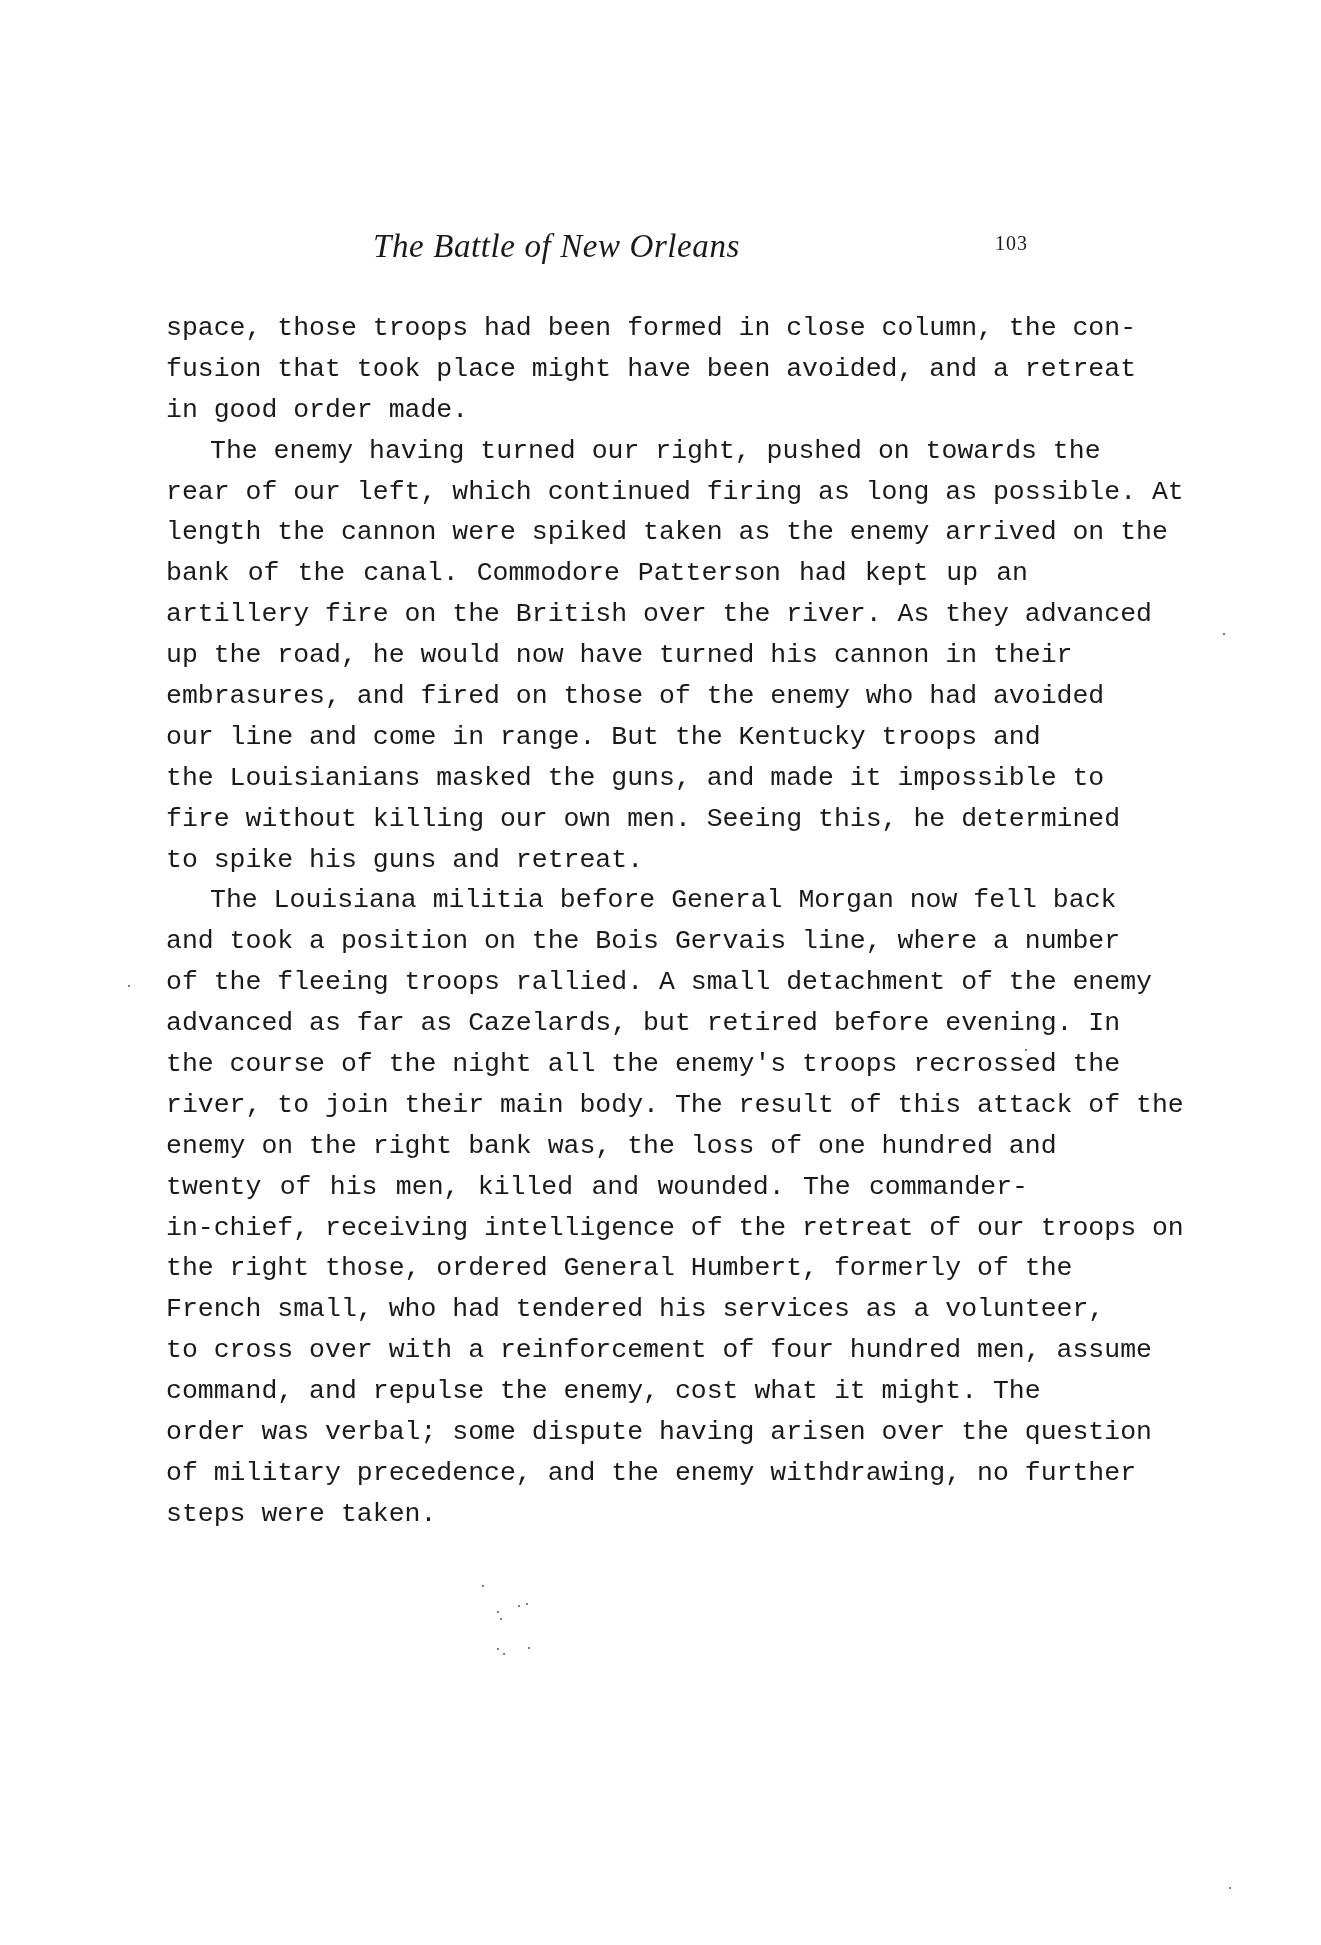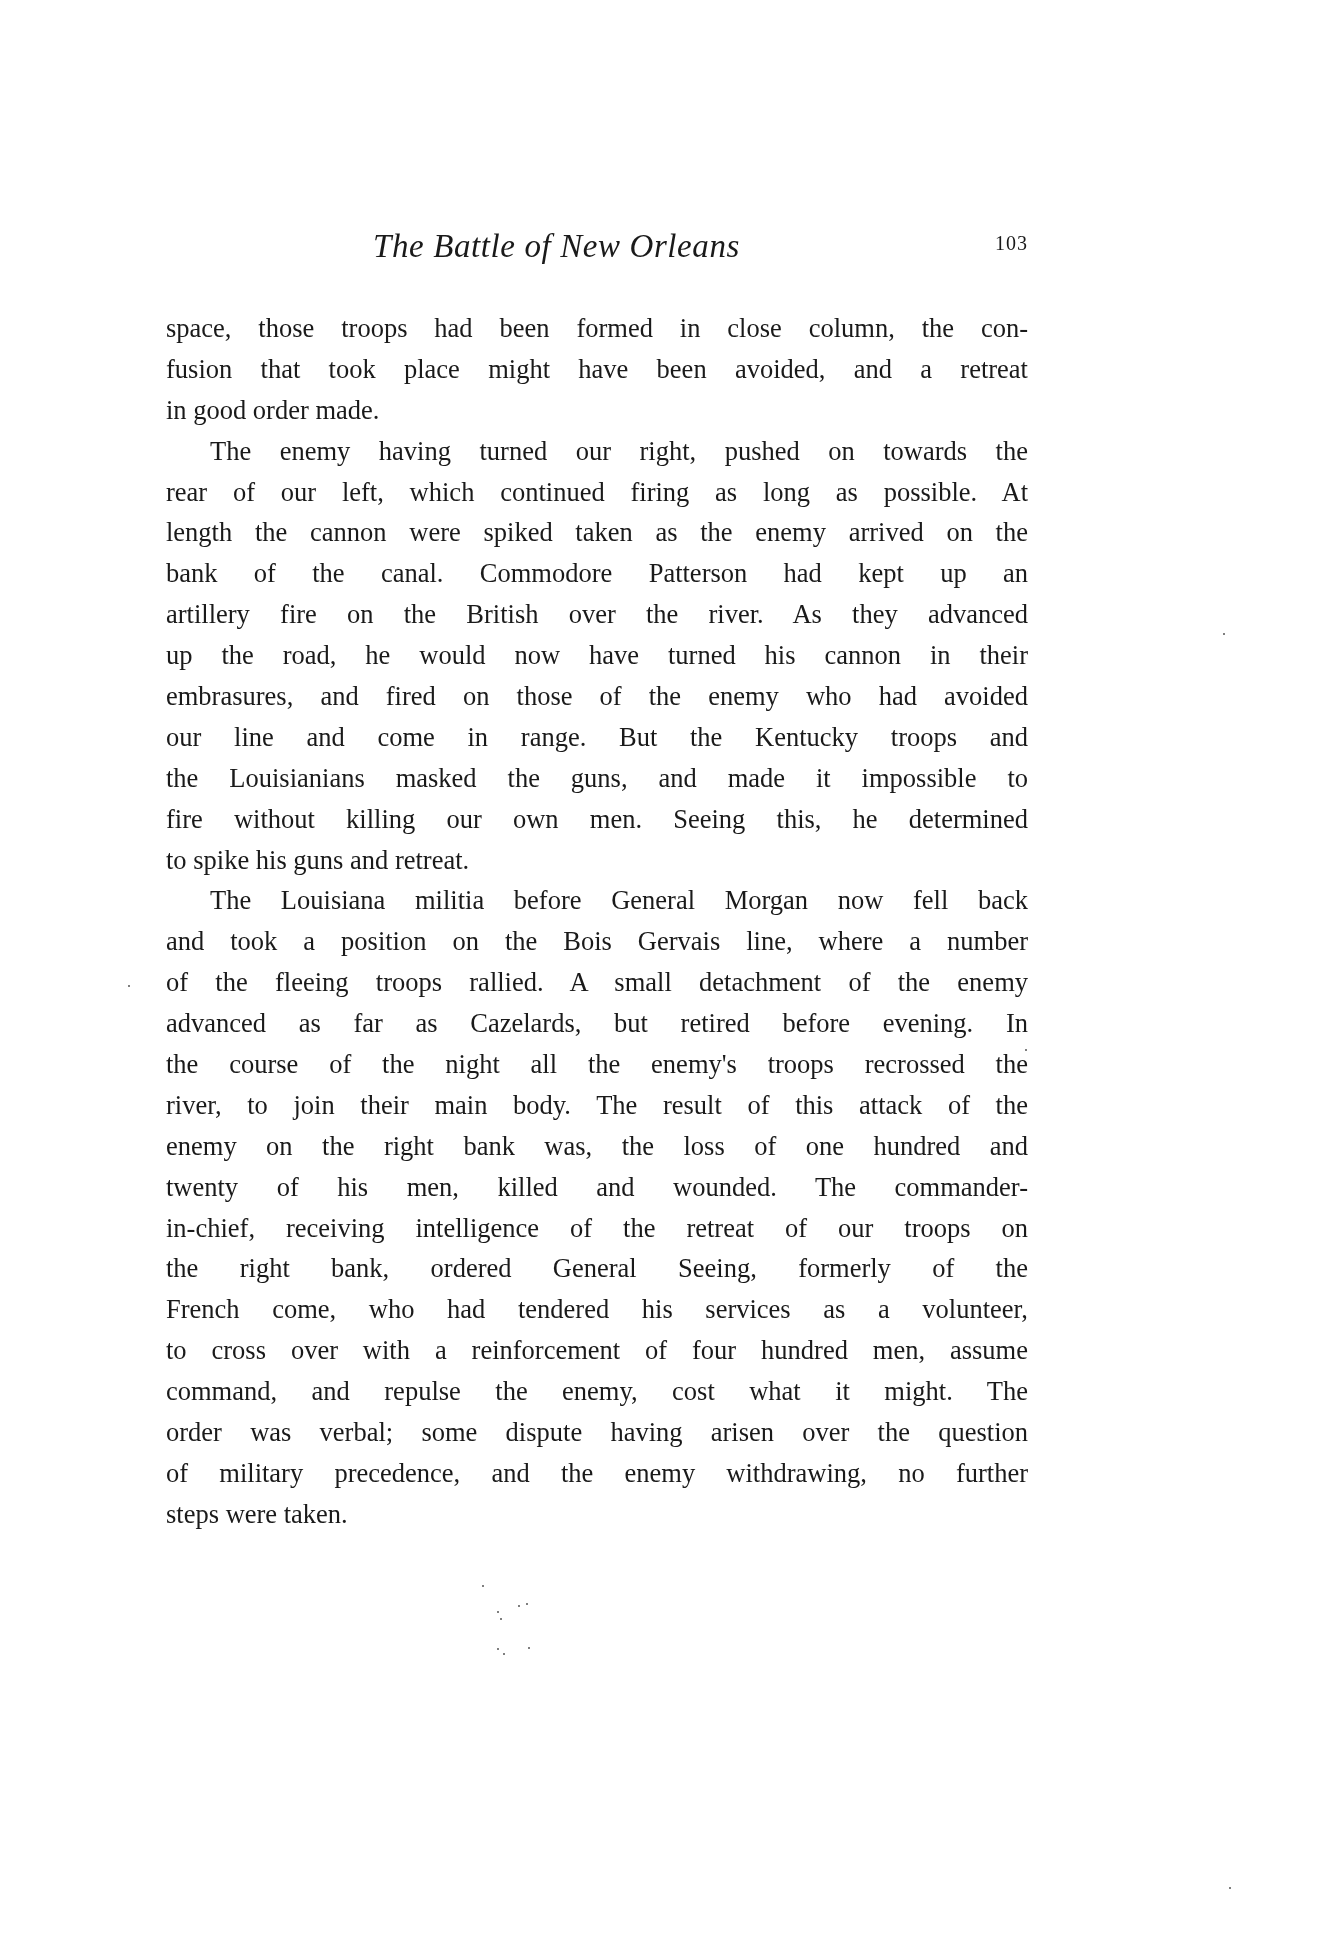--- a/index.html
+++ b/index.html
@@ -4,21 +4,21 @@
 <style>
   html, body { margin: 0; padding: 0; background: #ffffff; }
   body { width: 1321px; height: 1945px; position: relative; overflow: hidden;
          font-family: "Liberation Serif", "DejaVu Serif", serif; color: #1a1a1a; }
   .running-head { position: absolute; left: 166px; top: 228px; width: 862px; height: 44px; }
   .head-title { position: absolute; left: 207px; top: 0; font-style: italic;
                 font-size: 33px; letter-spacing: 0.6px; white-space: nowrap; }
   .page-number { position: absolute; right: 0; top: 4px; font-size: 20px; letter-spacing: 1px; }
   .body { position: absolute; left: 166px; top: 308px; width: 862px; }
   .line { display: block; height: 40.9px; line-height: 40.9px; font-size: 26.5px;
-          text-align: justify; text-align-last: justify; white-space: nowrap; overflow: visible; }
+          text-align: justify; text-align-last: justify; white-space: nowrap; overflow: visible; font-family: Liberation Mono, monospace; }
   .line.last { text-align-last: left; }
   .line.indent { padding-left: 44px; }
   .speck { position: absolute; width: 2px; height: 2px; background: #555; border-radius: 1px; }
 </style>
 </head>
 <body>
 
 <div class="running-head">
   <span class="head-title">The Battle of New Orleans</span>
   <span class="page-number">103</span>
@@ -46,22 +46,22 @@
   <div>
       <span class="line indent">The Louisiana militia before General Morgan now fell back</span>
       <span class="line">and took a position on the Bois Gervais line, where a number</span>
       <span class="line">of the fleeing troops rallied.  A small detachment of the enemy</span>
       <span class="line">advanced as far as Cazelards, but retired before evening.  In</span>
       <span class="line">the course of the night all the enemy's troops recrossed the</span>
       <span class="line">river, to join their main body.  The result of this attack of the</span>
       <span class="line">enemy on the right bank was, the loss of one hundred and</span>
       <span class="line">twenty of his men, killed and wounded.  The commander-</span>
       <span class="line">in-chief, receiving intelligence of the retreat of our troops on</span>
-      <span class="line">the right bank, ordered General Seeing, formerly of the</span>
-      <span class="line">French come, who had tendered his services as a volunteer,</span>
+      <span class="line">the right those, ordered General Humbert, formerly of the</span>
+      <span class="line">French small, who had tendered his services as a volunteer,</span>
       <span class="line">to cross over with a reinforcement of four hundred men, assume</span>
       <span class="line">command, and repulse the enemy, cost what it might.  The</span>
       <span class="line">order was verbal; some dispute having arisen over the question</span>
       <span class="line">of military precedence, and the enemy withdrawing, no further</span>
       <span class="line last">steps were taken.</span>
     </div>
 </div>
 
 <div>
   <span class="speck" style="left:482px;top:1585px;"></span>

